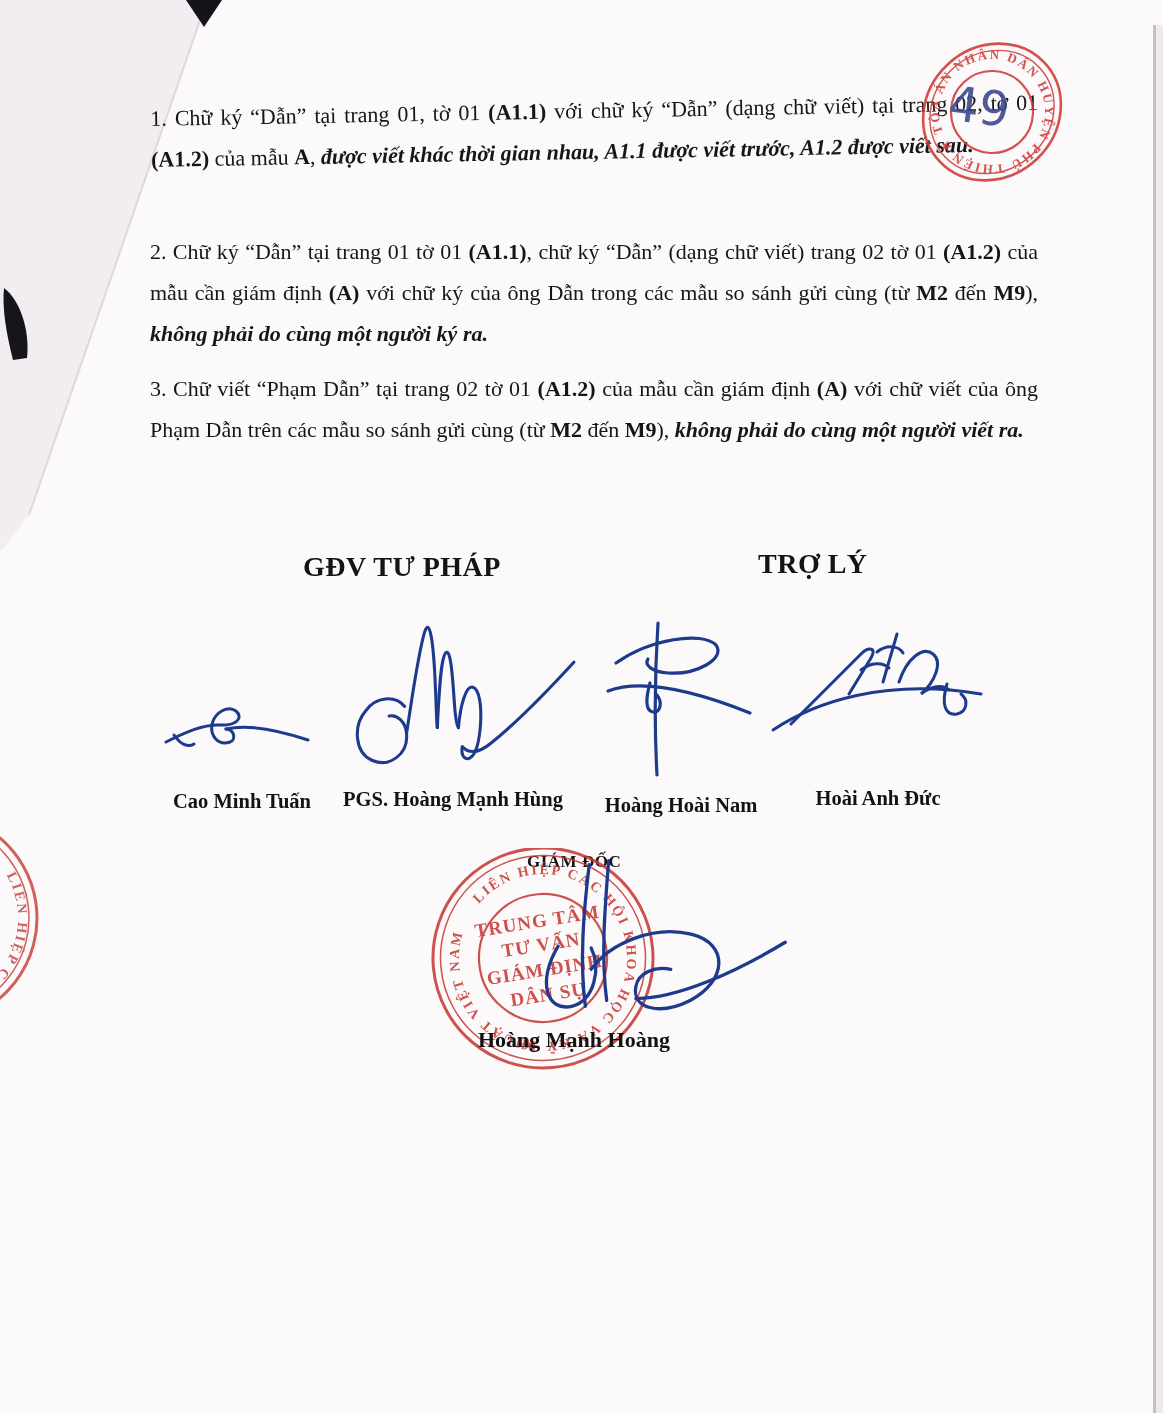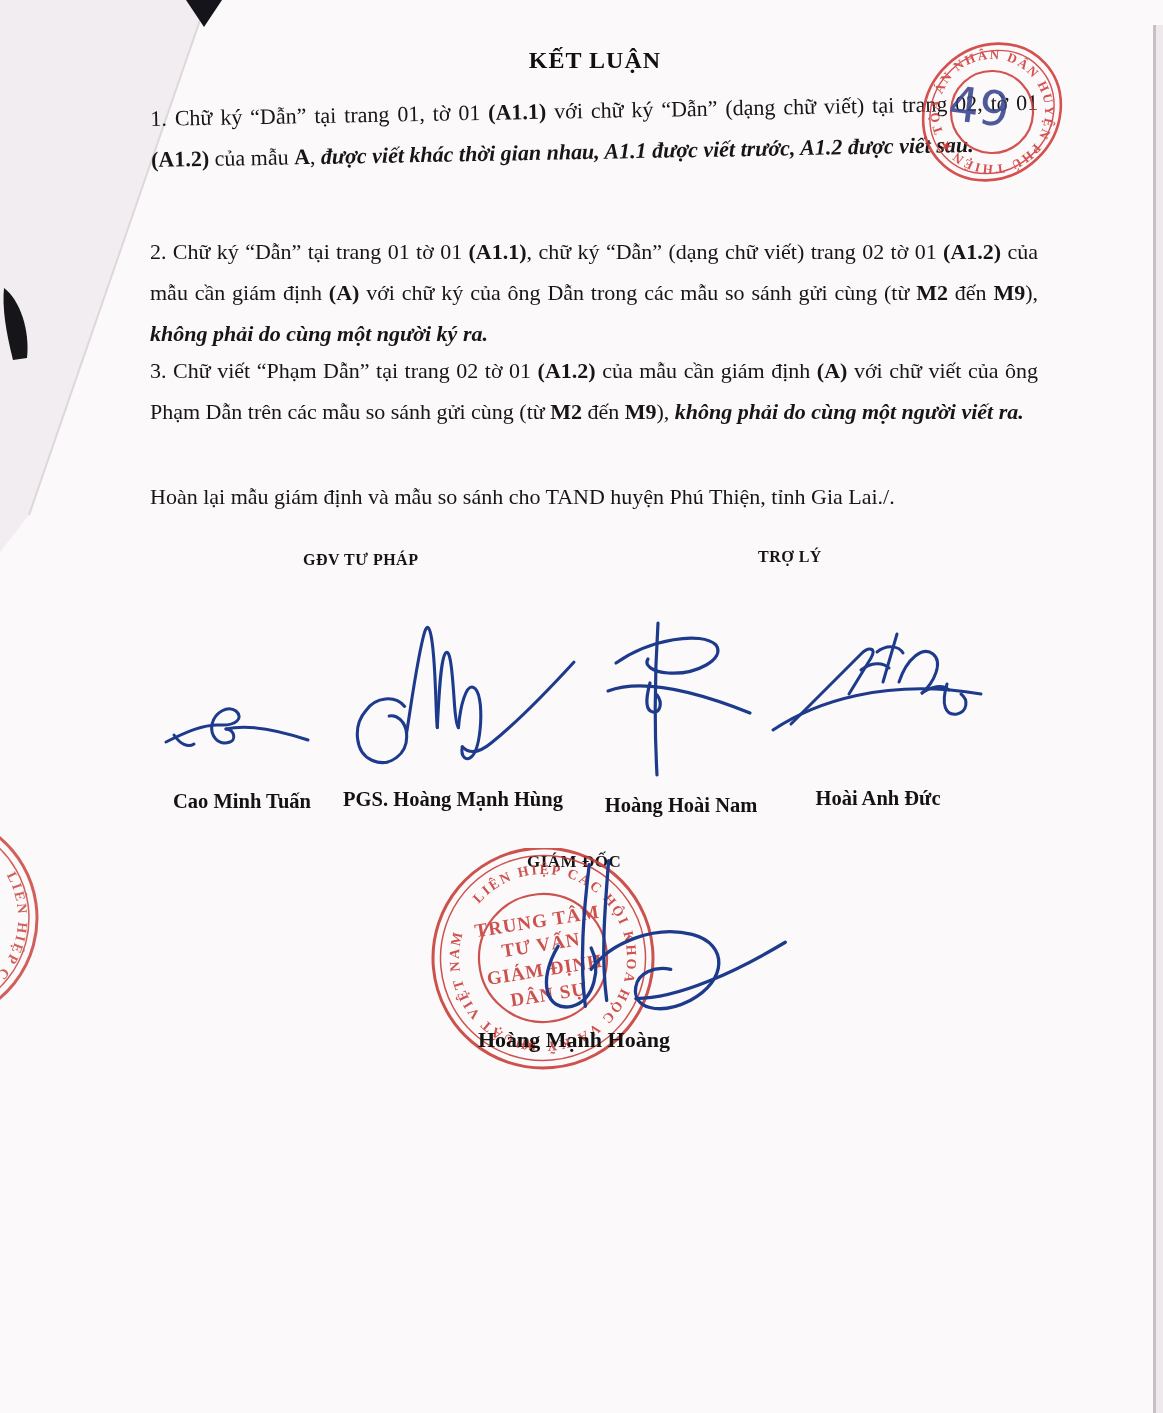--- a/index.html
+++ b/index.html
@@ -15,24 +15,24 @@
     font-size:24px;font-weight:bold;letter-spacing:1px;color:#101010;
   }
   .para{
     left:150px;width:888px;font-size:22px;line-height:41px;
     text-align:justify;color:#161616;
   }
   .para .b{font-weight:bold;}
   .para .i{font-style:italic;}
   #p1{top:98px;transform:rotate(-1.05deg);transform-origin:0 0;}
   #p2{top:231px;}
-  #p3{top:350px;}
+  #p3{top:368px;}
   #closing{top:476px;text-align:left;}
   .role{
-    font-size:16px;font-weight:bold;letter-spacing:.5px;color:#141414;white-space:nowrap;
+    font-size:28px;font-weight:bold;letter-spacing:.5px;color:#141414;white-space:nowrap;
   }
   .signer-name{
     font-size:20.5px;font-weight:bold;text-align:center;white-space:nowrap;color:#131313;
   }
   svg text{font-family:"Liberation Serif","DejaVu Serif",serif;}
   .hw{font-family:"DejaVu Sans",sans-serif;}
 </style>
 </head>
 <body>
 
@@ -40,26 +40,24 @@
 
   <svg class="abs" style="left:0;top:0;" width="1163" height="1413" viewBox="0 0 1163 1413">
     <polygon points="0,0 207,0 29,515 0,552" fill="#f2edf0"></polygon>
     <line x1="207" y1="0" x2="29" y2="515" stroke="#ded7db" stroke-width="2"></line>
     <polygon points="186,0 222,0 204,27" fill="#14141a"></polygon>
     <path d="M4,288 C20,300 30,330 27,358 L13,360 C6,332 2,308 4,288 Z" fill="#15151a"></path>
     <rect x="1156" y="25" width="7" height="1388" fill="#efe9ed"></rect>
     <rect x="1153" y="25" width="3" height="1388" fill="#c6bfc4"></rect>
   </svg>
 
-  <div class="abs doc-title">KẾT LUẬN</div>
 
   <div id="p1" class="abs para"><span>1. Chữ ký “Dẫn” tại trang 01, tờ 01 </span><span class="b">(A1.1)</span><span> với chữ ký “Dẫn” (dạng chữ viết) tại trang 02, tờ 01 </span><span class="b">(A1.2)</span><span> của mẫu </span><span class="b">A</span><span>, </span><span class="b i">được viết khác thời gian nhau, A1.1 được viết trước, A1.2 được viết sau.</span></div>
   <div id="p2" class="abs para"><span>2. Chữ ký “Dẫn” tại trang 01 tờ 01 </span><span class="b">(A1.1)</span><span>, chữ ký “Dẫn” (dạng chữ viết) trang 02 tờ 01 </span><span class="b">(A1.2)</span><span> của mẫu cần giám định </span><span class="b">(A)</span><span> với chữ ký của ông Dẫn trong các mẫu so sánh gửi cùng (từ </span><span class="b">M2</span><span> đến </span><span class="b">M9</span><span>), </span><span class="b i">không phải do cùng một người ký ra.</span></div>
   <div id="p3" class="abs para"><span>3. Chữ viết “Phạm Dẫn” tại trang 02 tờ 01 </span><span class="b">(A1.2)</span><span> của mẫu cần giám định </span><span class="b">(A)</span><span> với chữ viết của ông Phạm Dẫn trên các mẫu so sánh gửi cùng (từ </span><span class="b">M2</span><span> đến </span><span class="b">M9</span><span>), </span><span class="b i">không phải do cùng một người viết ra.</span></div>
-  <div id="closing" class="abs para">Hoàn lại mẫu giám định và mẫu so sánh cho TAND huyện Phú Thiện, tỉnh Gia Lai./.</div>
 
   <div class="abs role" style="left:303px;top:551px;">GĐV TƯ PHÁP</div>
   <div class="abs role" style="left:758px;top:548px;">TRỢ LÝ</div>
 
   <svg class="abs" style="left:903px;top:30px;opacity:.88;" width="180" height="165" viewBox="0 0 180 165">
     <defs>
       <path id="courtRing" d="M -53,0 a 53,53 0 1,1 106,0 a 53,53 0 1,1 -106,0"></path>
     </defs>
     <g transform="translate(89,82) rotate(-43)" fill="none" stroke="#cf3a38">
       <ellipse rx="72" ry="65" stroke-width="2.6"></ellipse>

